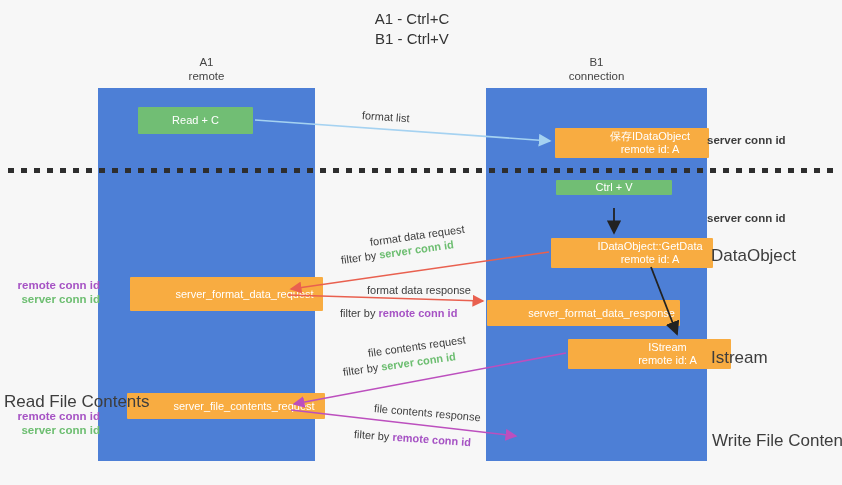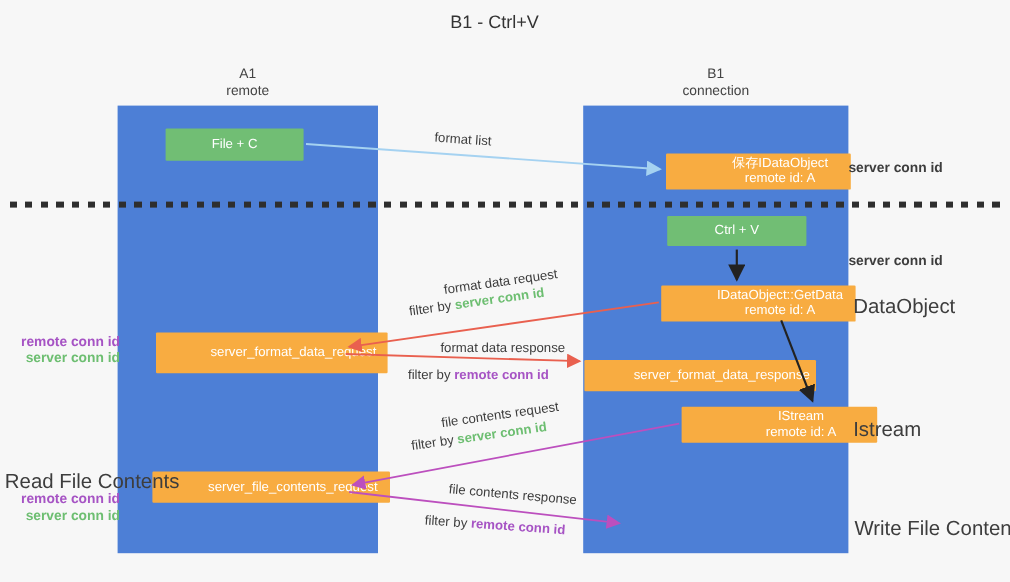--- a/index.html
+++ b/index.html
@@ -44,47 +44,48 @@
   .rot-pos4{transform:rotate(4deg);transform-origin:left center;}
   .rot-pos5{transform:rotate(5deg);transform-origin:left center;}
   svg.arrows{position:absolute;left:0;top:0;z-index:6;pointer-events:none;}
 </style>
 </head>
 <body>
 
 <div class="canvas">
 
   <div class="title">
+    <div>A1 - Ctrl+C</div>
     <div>B1 - Ctrl+V</div>
   </div>
 
   <div class="lane-header" style="left:98px;width:217px;">
     <div>A1</div>
     <div>remote</div>
   </div>
   <div class="lane-header" style="left:486px;width:221px;">
     <div>B1</div>
     <div>connection</div>
   </div>
 
   <div class="lane left"></div>
   <div class="lane right"></div>
 
   <div class="dotted-line"></div>
 
   <div class="node green" style="left:138px;top:107px;width:115px;height:27px;">
-    <div>File + C</div>
+    <div>Read + C</div>
   </div>
 
   <div class="node orange" style="left:555px;top:128px;width:118px;height:30px;">
     <div>保存IDataObject</div>
     <div>remote id: A</div>
   </div>
 
-  <div class="node green" style="left:556px;top:180px;width:116px;height:25px;">
+  <div class="node green" style="left:556px;top:180px;width:116px;height:15px;">
     <div>Ctrl + V</div>
   </div>
 
   <div class="node orange" style="left:551px;top:238px;width:126px;height:30px;">
     <div>IDataObject::GetData</div>
     <div>remote id: A</div>
   </div>
 
   <div class="node orange" style="left:130px;top:277px;width:157px;height:34px;">
     <div>server_format_data_request</div>

